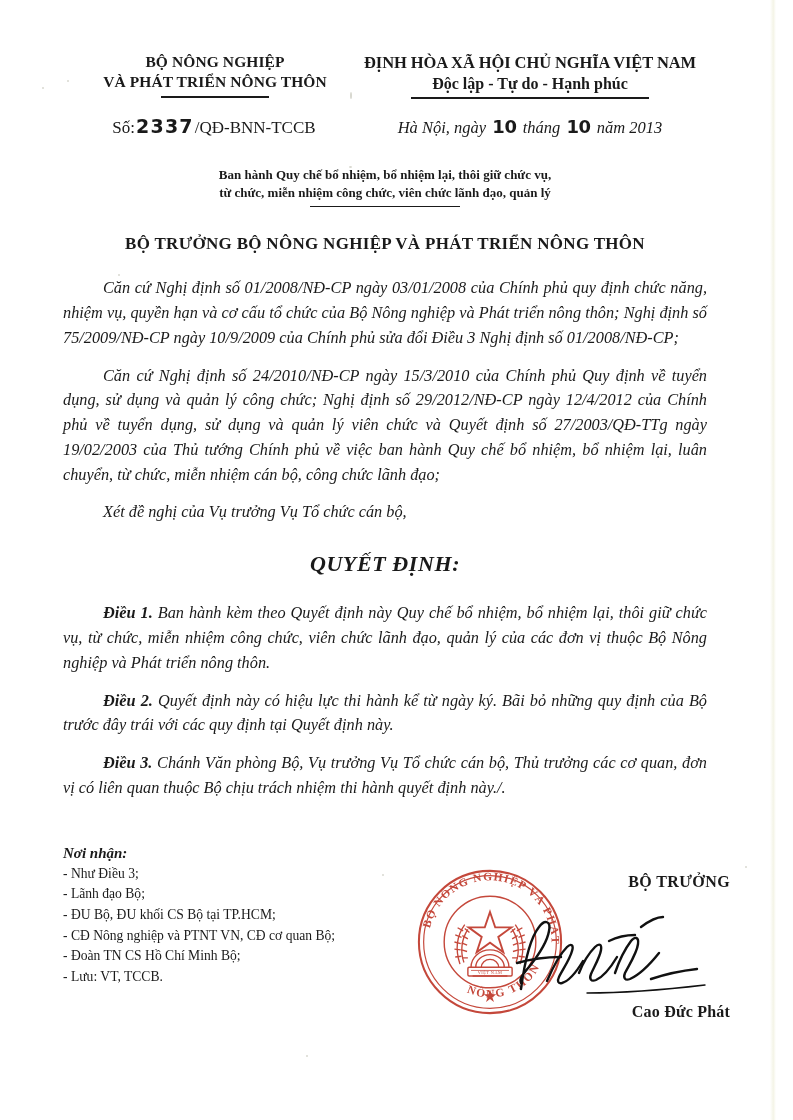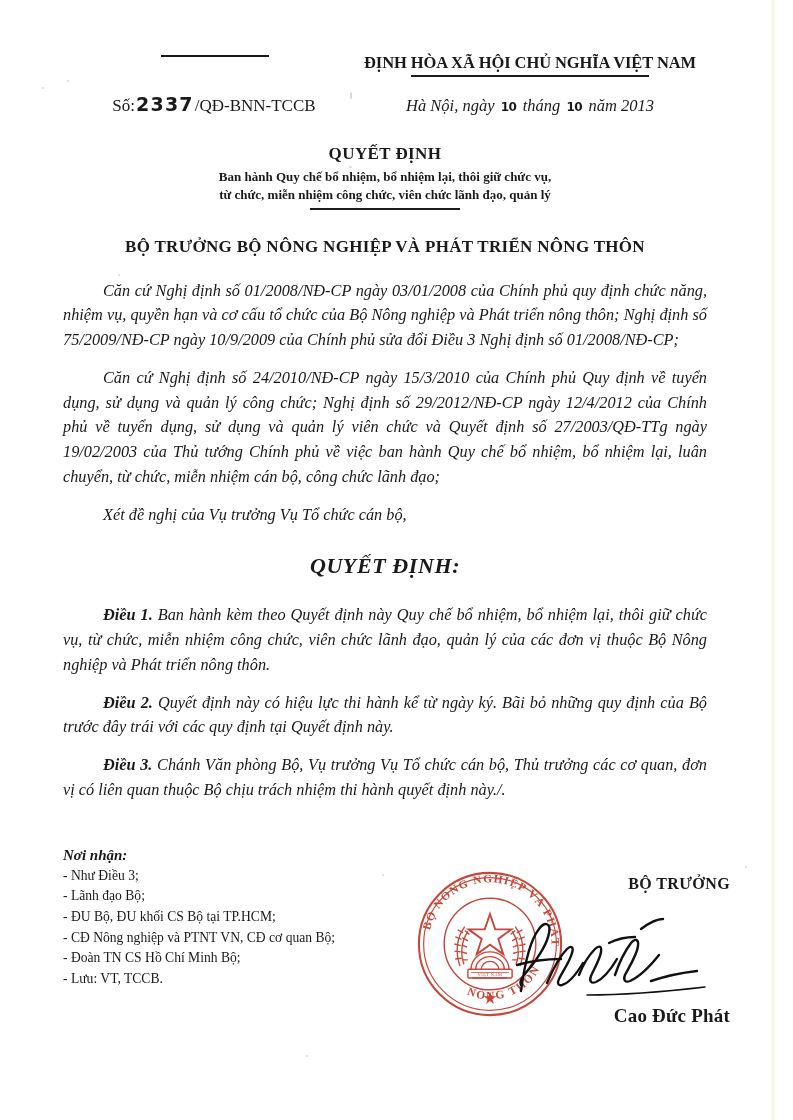--- a/index.html
+++ b/index.html
@@ -117,21 +117,21 @@
     flex: 1;
     text-align: center;
     font-size: 16.5px;
     font-style: italic;
     white-space: nowrap;
   }
   .doc-date .stamp {
     font-family: "DejaVu Sans", "Liberation Sans", sans-serif;
     font-style: normal;
     font-weight: bold;
-    font-size: 12px;
+    font-size: 18px;
     letter-spacing: -0.4px;
     padding: 0 2px;
   }
 
   
   .title-block {
     text-align: center;
     margin-top: 28px;
     padding: 0 70px;
   }
@@ -217,21 +217,21 @@
     margin-top: 28px;
   }
   .sign-role {
     font-size: 16px;
     font-weight: bold;
     letter-spacing: 0.4px;
     position: relative;
     z-index: 5;
   }
   .sign-name {
-    font-size: 19px;
+    font-size: 16px;
     font-weight: bold;
     position: relative;
     z-index: 5;
     margin-top: 112px;
     letter-spacing: 0.2px;
   }
 
   
   .seal {
     position: absolute;
@@ -252,35 +252,39 @@
     z-index: 4;
   }
 </style>
 </head>
 <body>
 
 <div class="sheet">
 
   <div class="header">
     <div class="hdr-left">
+      <div class="org-name">
+        <div>BỘ NÔNG NGHIỆP</div>
+        <div>VÀ PHÁT TRIỂN NÔNG THÔN</div>
+      </div>
       <div class="org-rule"></div>
     </div>
     <div class="hdr-right">
       <div class="nation-name">ĐỊNH HÒA XÃ HỘI CHỦ NGHĨA VIỆT NAM</div>
+      <div class="nation-motto">Độc lập - Tự do - Hạnh phúc</div>
       <div class="motto-rule"></div>
     </div>
   </div>
 
   <div class="subheader">
     <div class="doc-no"><span>Số:</span><span class="num">2337</span><span>/QĐ-BNN-TCCB</span></div>
     <div class="doc-date"><span>Hà Nội, ngày</span> <span class="stamp">10</span> <span>tháng</span> <span class="stamp">10</span> <span>năm</span> <span>2013</span></div>
   </div>
 
   <div class="title-block">
-    <div class="title-main">QUYẾT ĐỊNH</div>
     <div class="title-sub">
       <div>Ban hành Quy chế bổ nhiệm, bổ nhiệm lại, thôi giữ chức vụ,</div>
       <div>từ chức, miễn nhiệm công chức, viên chức lãnh đạo, quản lý</div>
     </div>
     <div class="title-rule"></div>
   </div>
 
   <div class="authority">BỘ TRƯỞNG BỘ NÔNG NGHIỆP VÀ PHÁT TRIỂN NÔNG THÔN</div>
 
   <div class="body-block">

